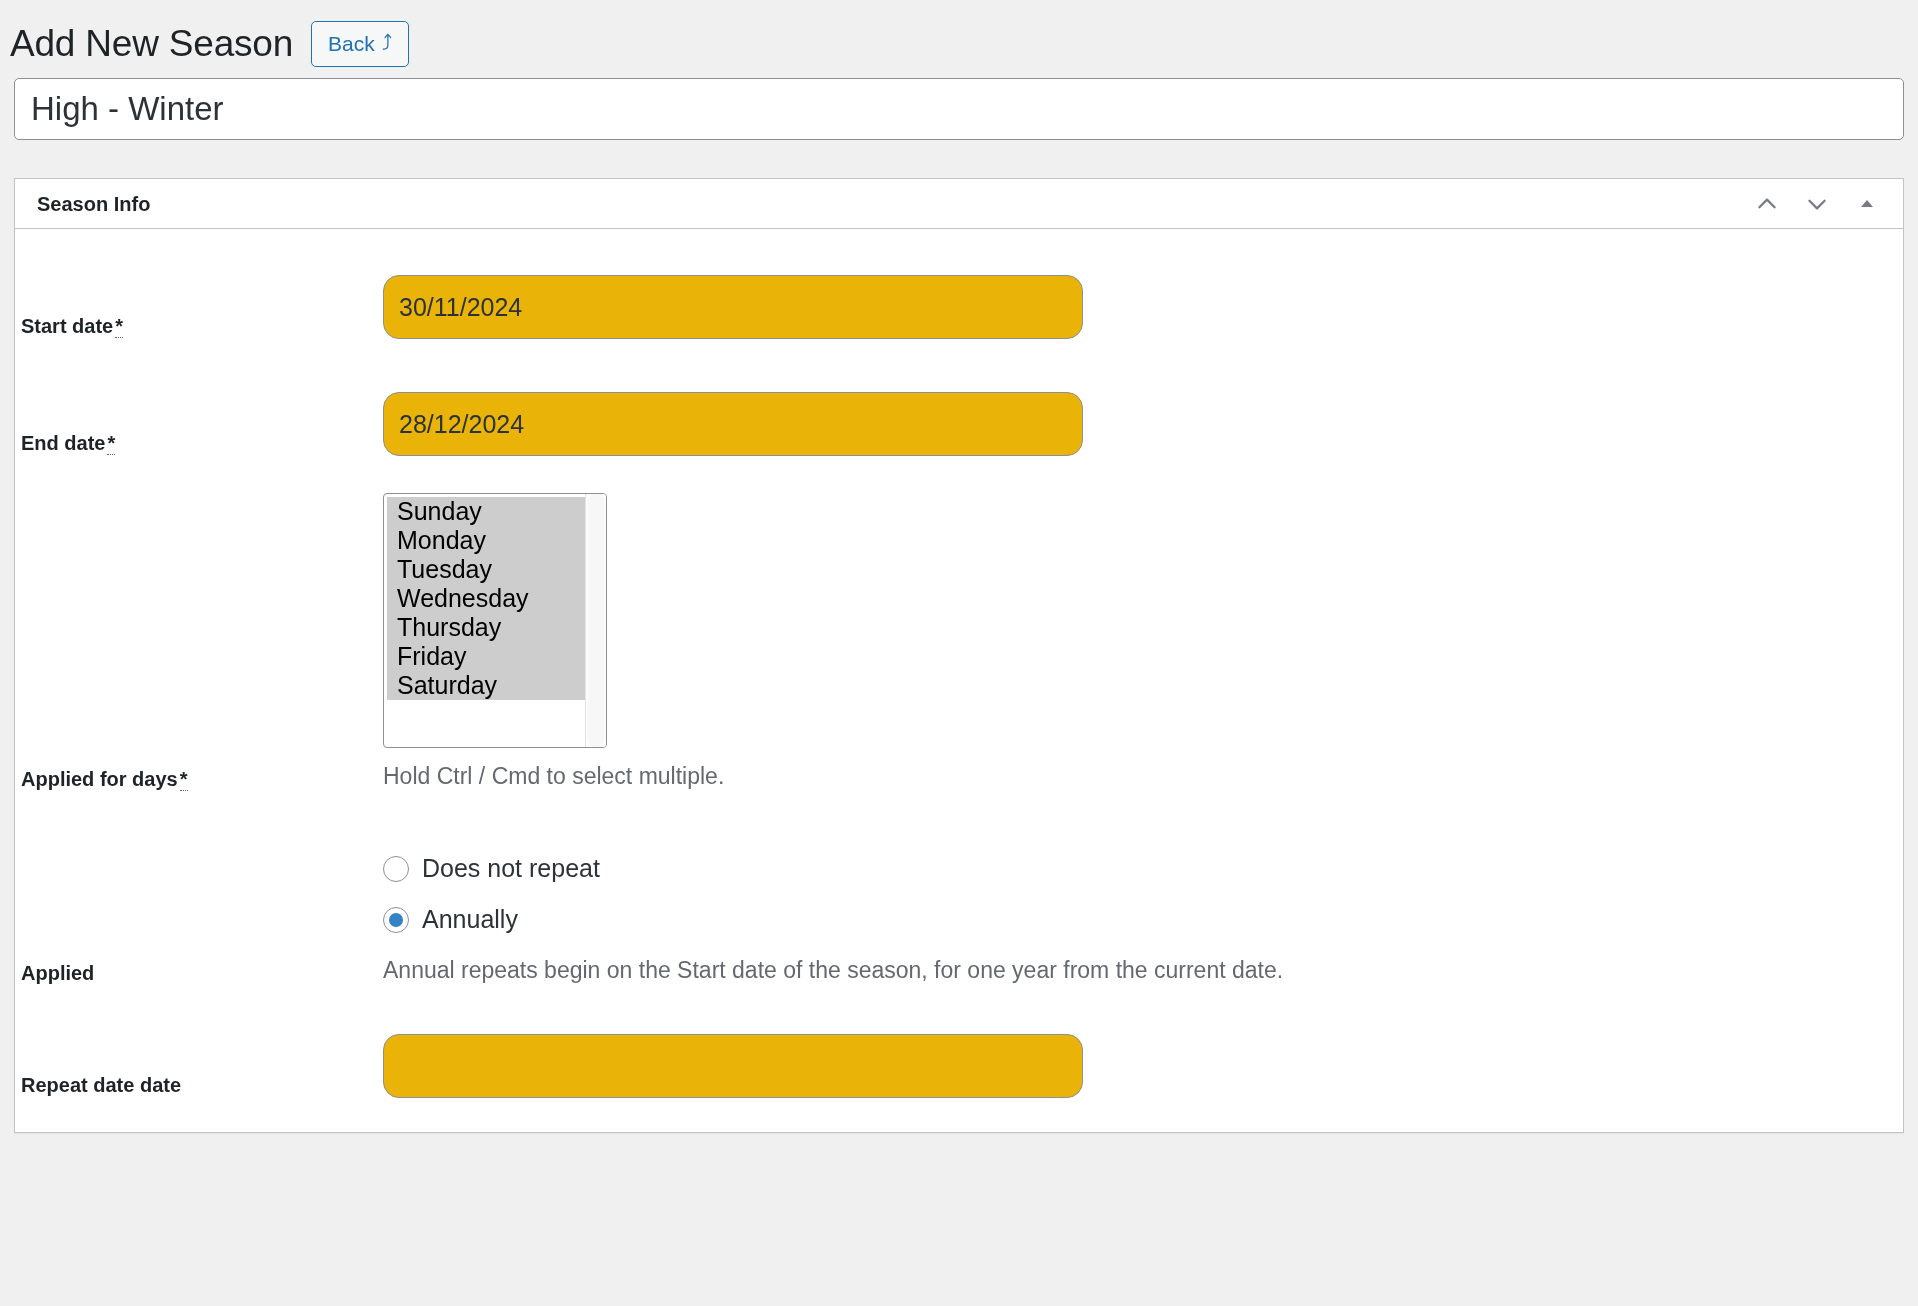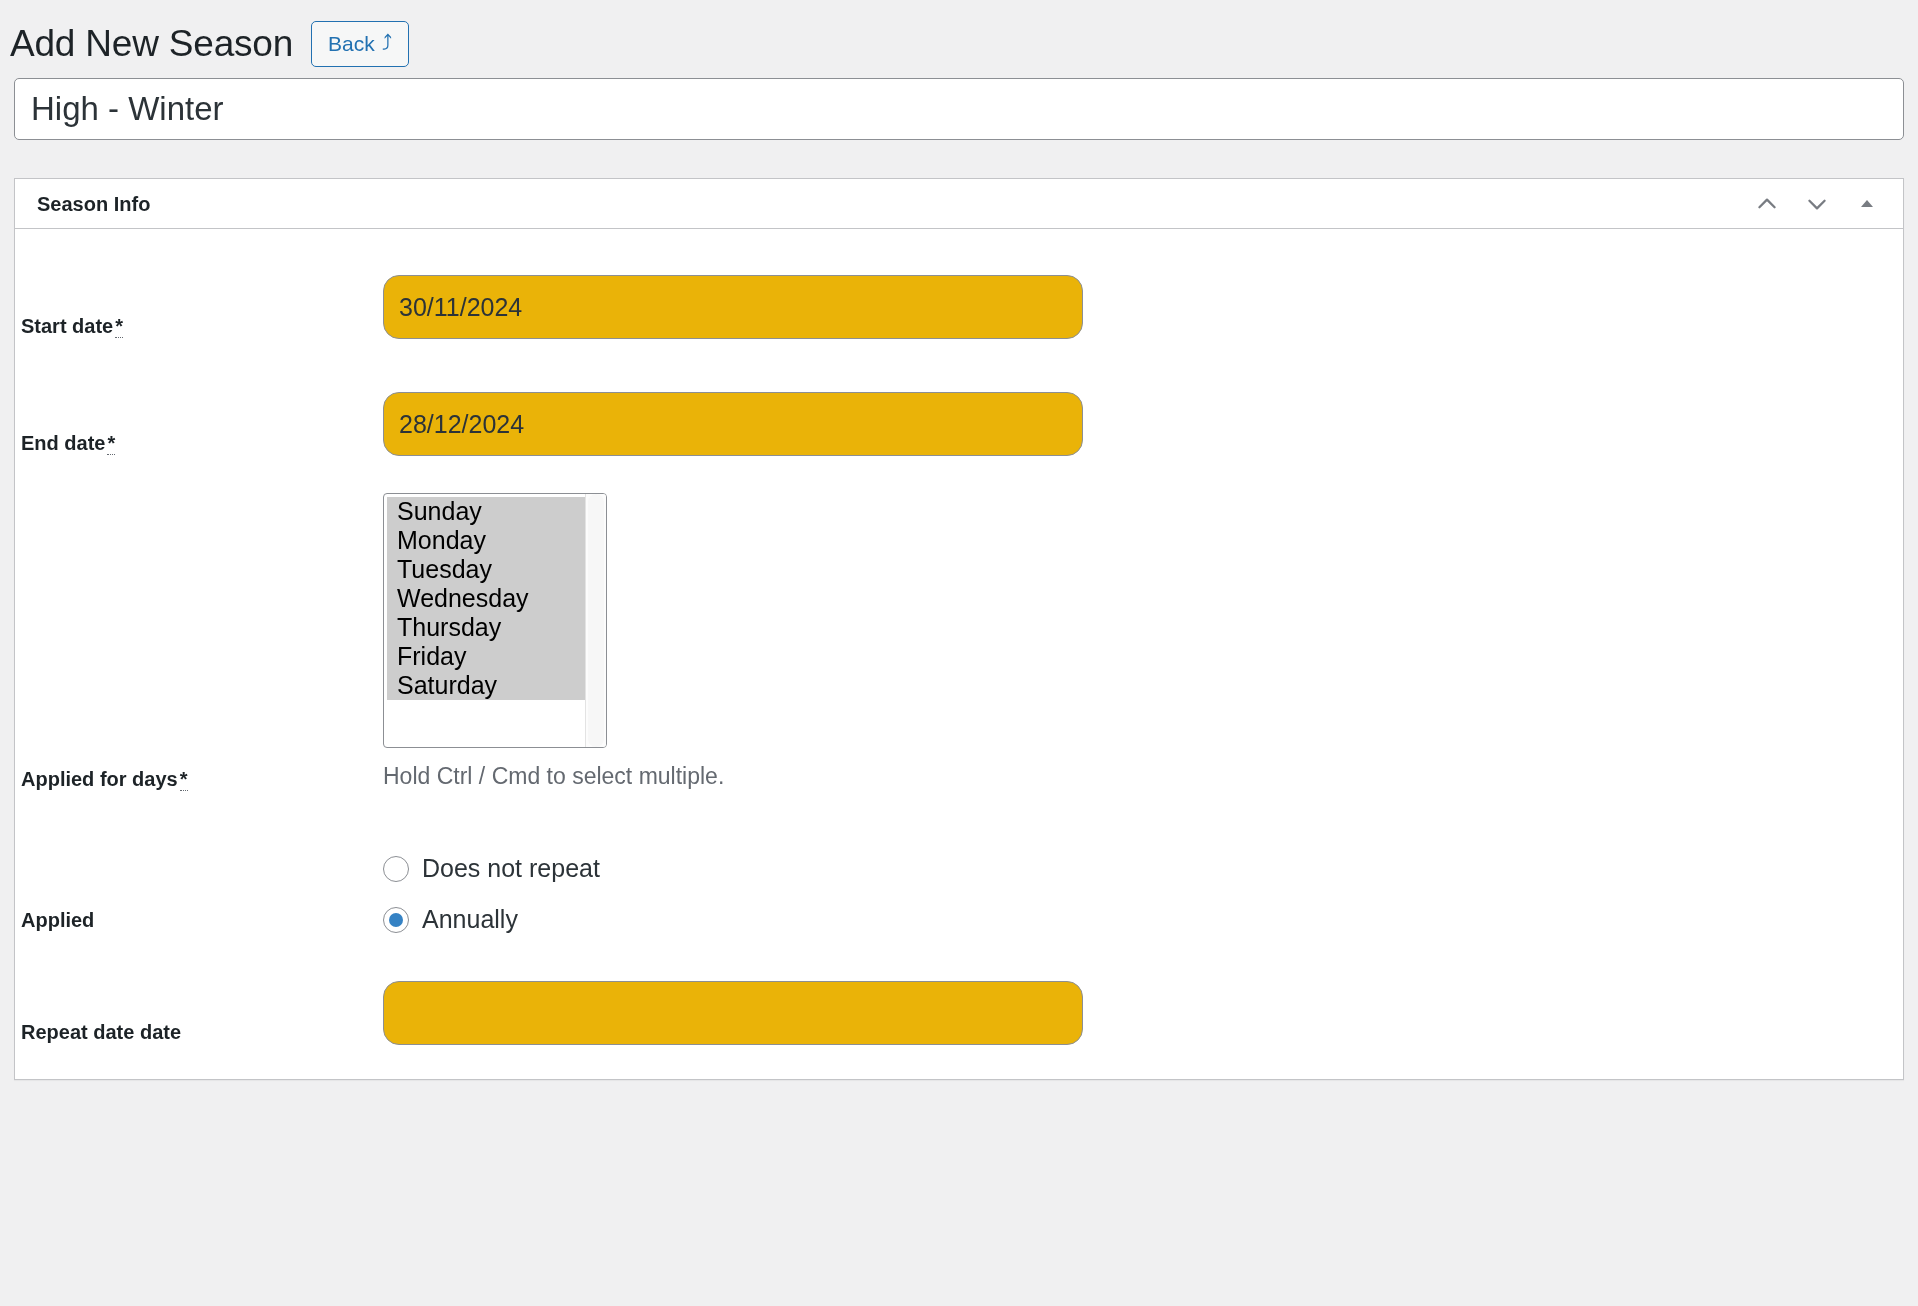--- a/index.html
+++ b/index.html
@@ -341,20 +341,21 @@
         <div class="radio-group" id="repeat-options">
             <label class="radio-line">
               <span class="radio-mark"></span>
               <span class="radio-text">Does not repeat</span>
             </label>
             <label class="radio-line">
               <span class="radio-mark checked"></span>
               <span class="radio-text">Annually</span>
             </label>
           </div>
+        <div class="radio-desc">Annual repeats begin on the Start date of the season, for one year from the current date.</div>
       </div>
     </div>
 
     <div class="form-row row-until">
       <div class="field-label">
         <span>Repeat date date</span>
       </div>
       <div class="field-control">
         <input class="text-input" type="text" value="" style="">
       </div>

